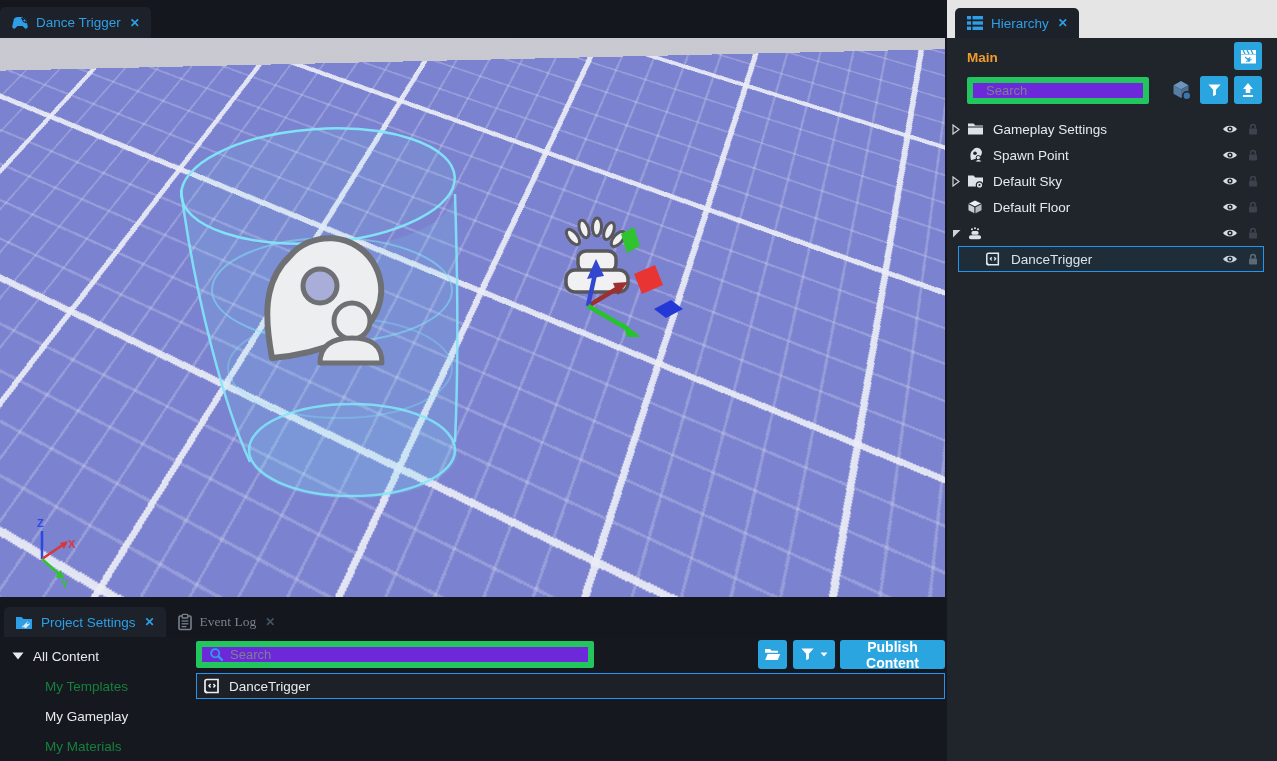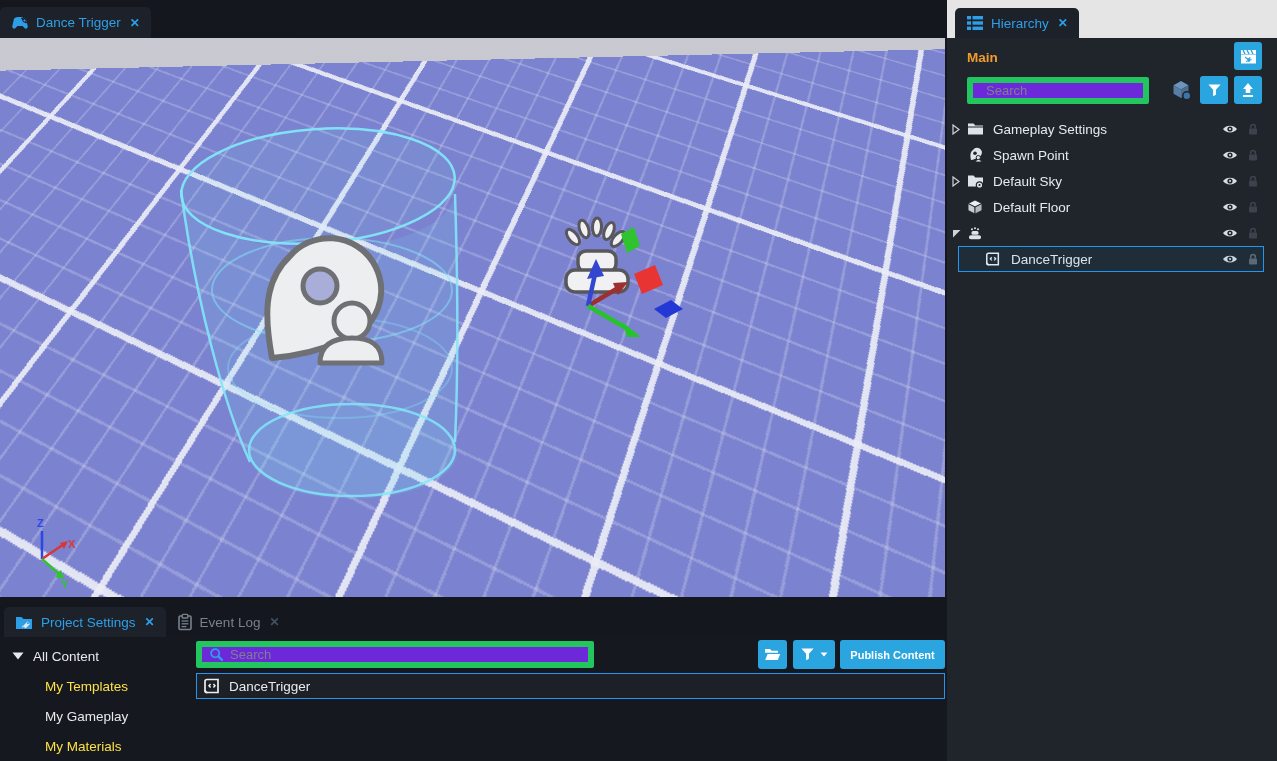--- a/index.html
+++ b/index.html
@@ -5,21 +5,21 @@
   * { margin:0; padding:0; box-sizing:border-box; }
   html,body { width:1277px; height:761px; overflow:hidden; background:#14171d;
     font-family:"Liberation Sans", sans-serif; -webkit-font-smoothing:antialiased; }
   .app { position:relative; width:1277px; height:761px; background:#14171d; }
 
   
   .tabstrip { position:absolute; background:#14171d; display:flex; align-items:flex-end; }
   .tab { height:30px; display:flex; align-items:center; gap:7px; padding:0 11px;
     border-radius:5px 5px 0 0; font-size:13.5px; cursor:default; }
   .tab.active { background:#1d222a; color:#2e9fe6; }
-  .tab.inactive { background:transparent; color:#79818c; }
+  .tab.inactive { background:transparent; color:#79818c;font-family:Liberation Serif, serif; }
   .tab .close { font-size:12px; font-weight:bold; margin-left:2px; }
   .tab.active .close { color:#2e9fe6; }
   .tab.inactive .close { color:#46525f; }
   .tab svg { display:block; }
 
   
   .left-region { position:absolute; left:0; top:0; width:947px; height:761px; }
   .top-strip { left:0; top:0; width:947px; height:38px; padding-left:0; }
   .top-strip .tab { height:31px; }
 
@@ -39,21 +39,21 @@
       repeating-linear-gradient(115deg, rgba(228,231,244,.28) 0 2px, transparent 2px 30px); }
   .overlay { position:absolute; left:0; top:0; width:945px; height:559px; }
 
   
   .bottom-strip { left:0; top:607px; width:947px; height:30px; padding-left:4px; }
   .bottom-body { position:absolute; left:0; top:637px; width:947px; height:124px;
     background:#15181e;text-decoration:underline; }
   .content-tree { position:absolute; left:0; top:0; width:196px; height:124px; }
   .tree-row { position:absolute; height:22px; display:flex; align-items:center;
     font-size:13.5px; color:#e7e9ec; gap:9px; }
-  .tree-row.link { color:#fde047; }
+  .tree-row.link { color:#15803d; }
   .content-main { position:absolute; left:196px; top:0; width:749px; height:124px; }
   .search-box { position:absolute; background:#6d28d9; border:6px solid #22c55e;
     display:flex; align-items:center; gap:6px; padding:0 7px; border-radius:2px; }
   .search-box input { flex:1; background:transparent; border:none; outline:none;
     color:#dfe2e6; font-size:13px; font-family:"Liberation Sans",sans-serif; }
   .search-box input::placeholder { color:#7b828c; }
   .btn-blue { background:#2aa5e0; border:none; border-radius:3px; display:flex;
     align-items:center; justify-content:center; cursor:pointer; }
   .asset-row { position:absolute; left:0; top:36px; width:749px; height:26px;
     background:#1d2127; border:1px solid #2196f3; display:flex; align-items:center;
@@ -223,21 +223,21 @@
         <button class="btn-blue" style="position:absolute; left:597px; top:3px; width:42px; height:29px; gap:5px;">
           <svg width="15" height="15" viewBox="0 0 16 16">
             <path d="M1.5 1.5 h13 l-5 5.6 v5.4 l-3 1.6 v-7 z" fill="#ffffff"></path>
           </svg>
           <svg width="8" height="5" viewBox="0 0 8 5">
             <polygon points="0.5,0.5 7.5,0.5 4,4.5" fill="#ffffff"></polygon>
           </svg>
         </button>
 
         <button class="btn-blue" style="position:absolute; left:644px; top:3px; width:105px; height:29px;
-                color:#ffffff; font-weight:bold; font-size:11px; font-family:'Liberation Sans',sans-serif;">Publish Content</button>
+                color:#ffffff; font-weight:bold; font-size:14px; font-family:'Liberation Sans',sans-serif;">Publish Content</button>
 
         <div class="asset-row">
           <svg width="18" height="18" viewBox="0 0 18 18">
             <path d="M4 2.5 h11 v13 h-11 q-2 0 -2 -2 v-9 q0 -2 2 -2 z" fill="none" stroke="#eceef0" stroke-width="1.7"></path>
             <path d="M2 13 q0 2.5 2.5 2.5" fill="none" stroke="#eceef0" stroke-width="1.7"></path>
             <polyline points="7.6,7 6,8.8 7.6,10.6" fill="none" stroke="#eceef0" stroke-width="1.5"></polyline>
             <polyline points="10.4,7 12,8.8 10.4,10.6" fill="none" stroke="#eceef0" stroke-width="1.5"></polyline>
           </svg>
           <span>DanceTrigger</span>
         </div>

